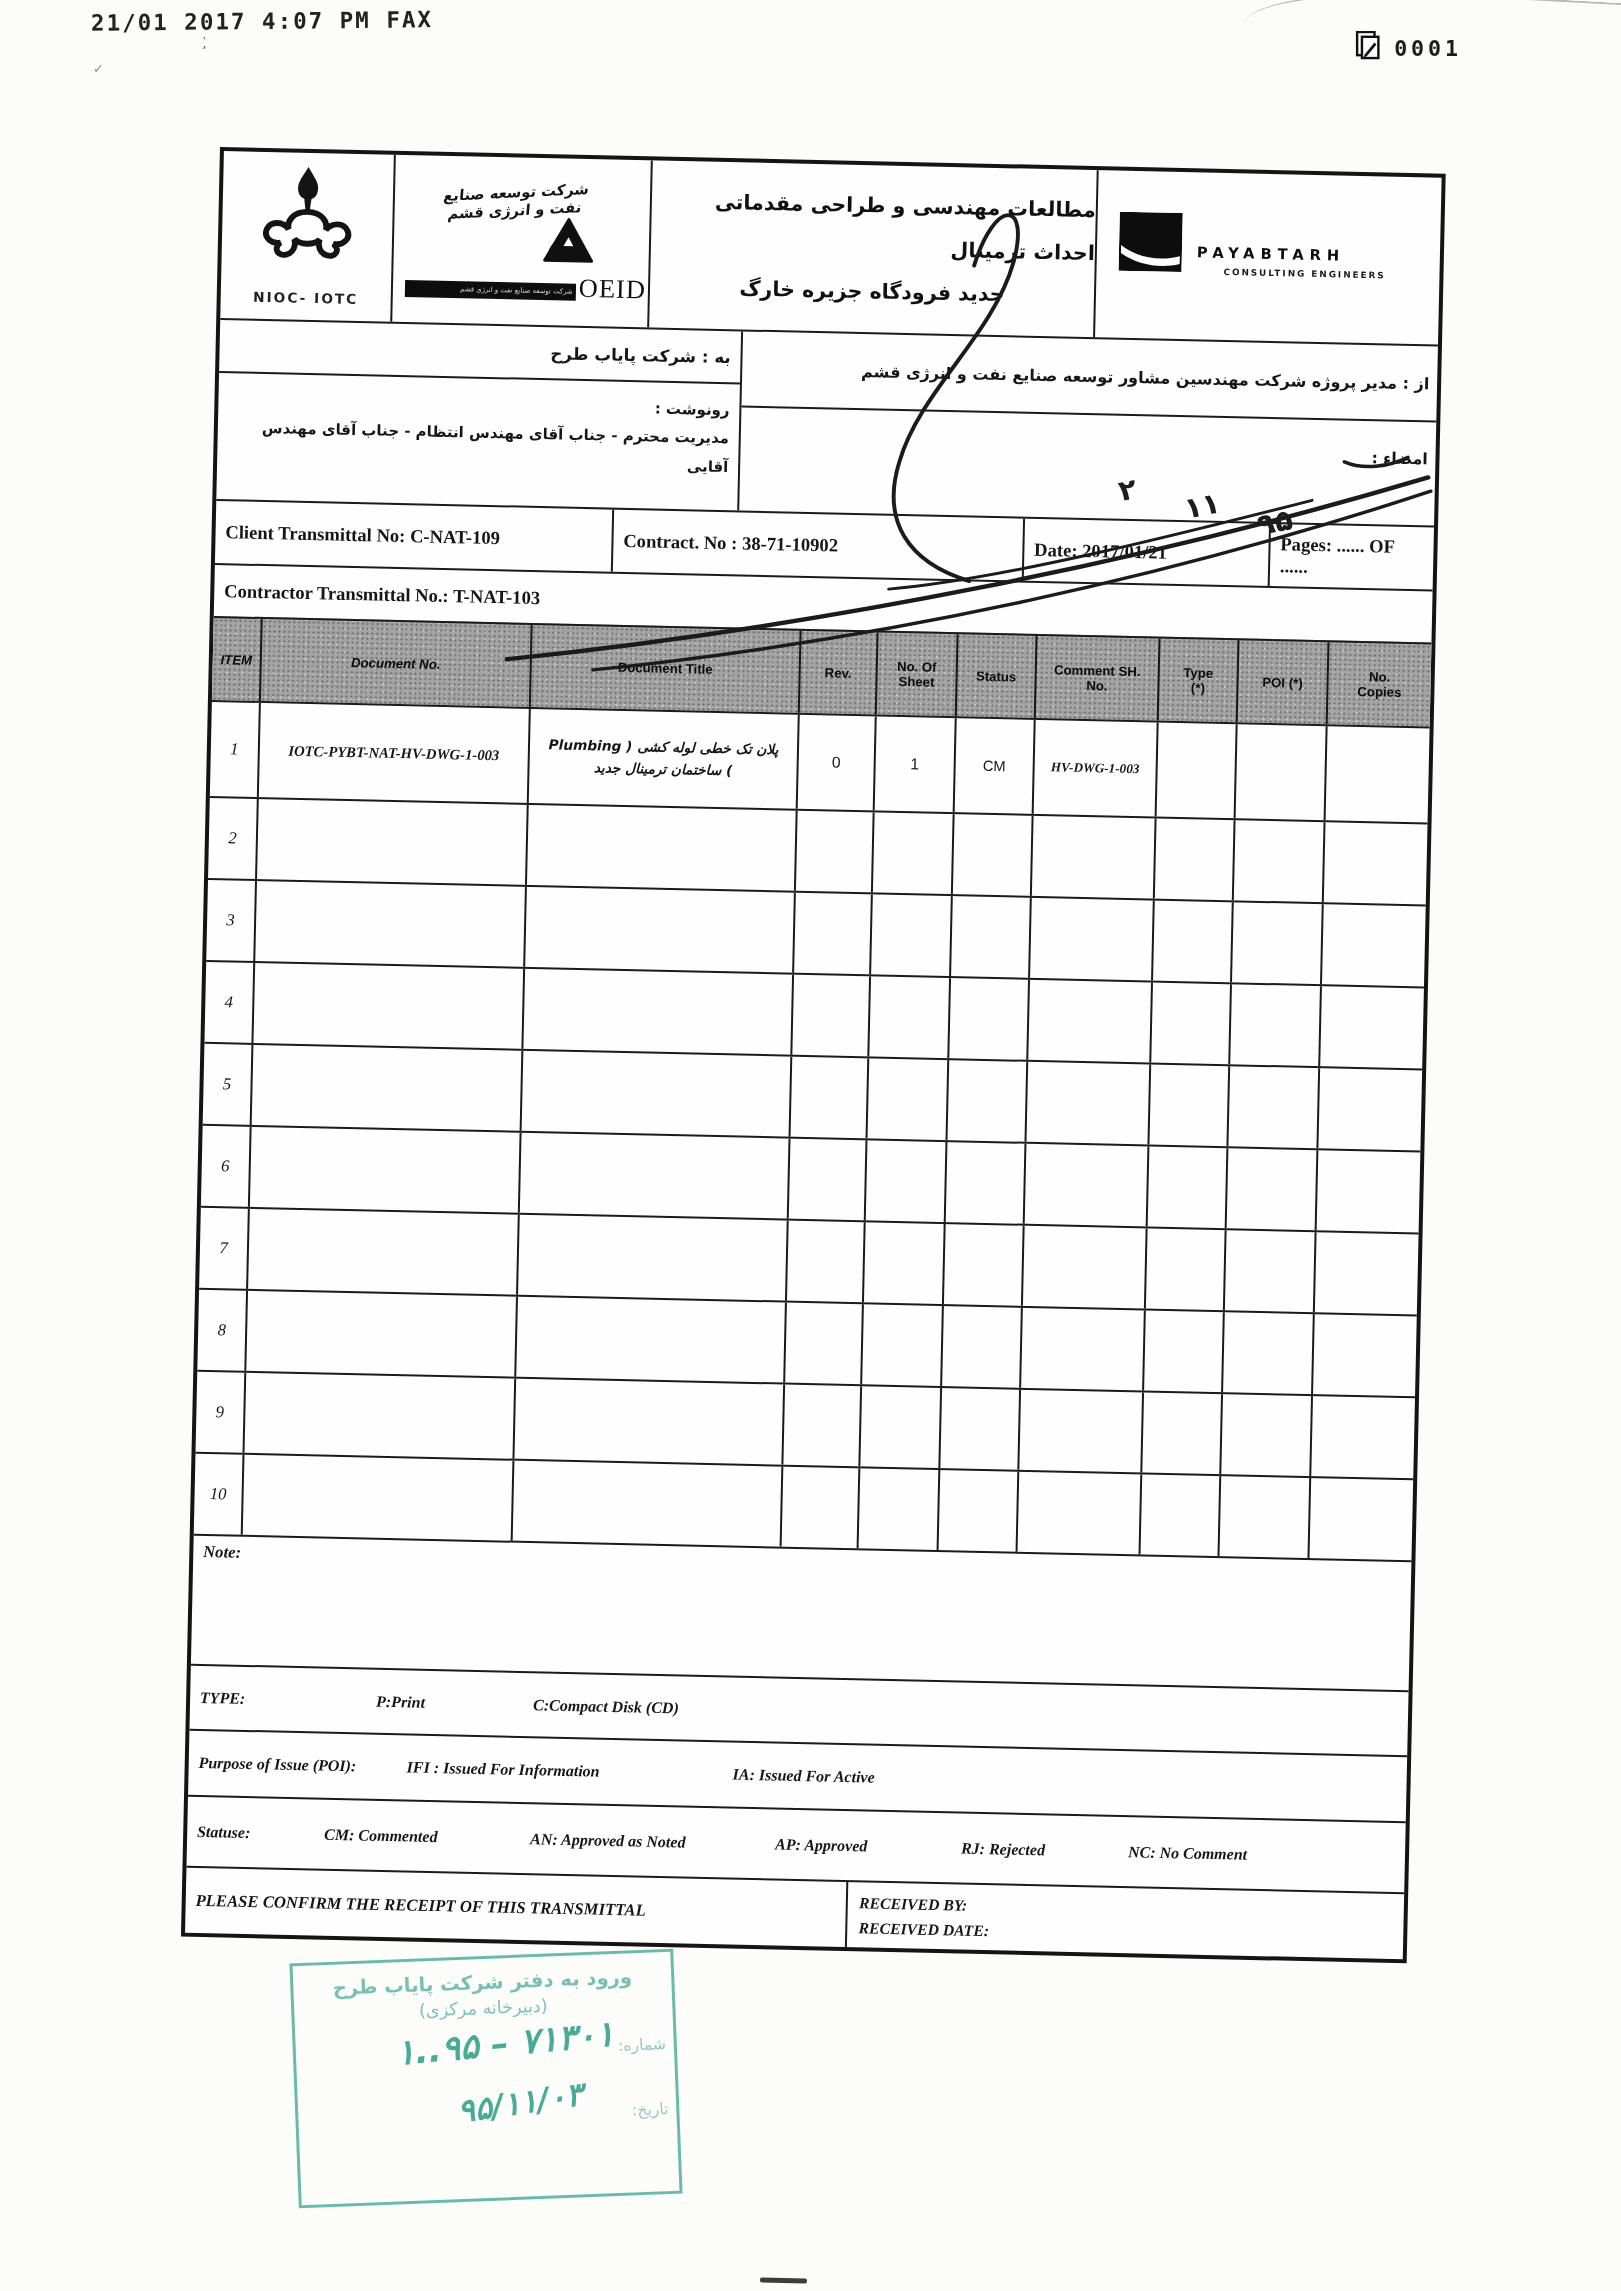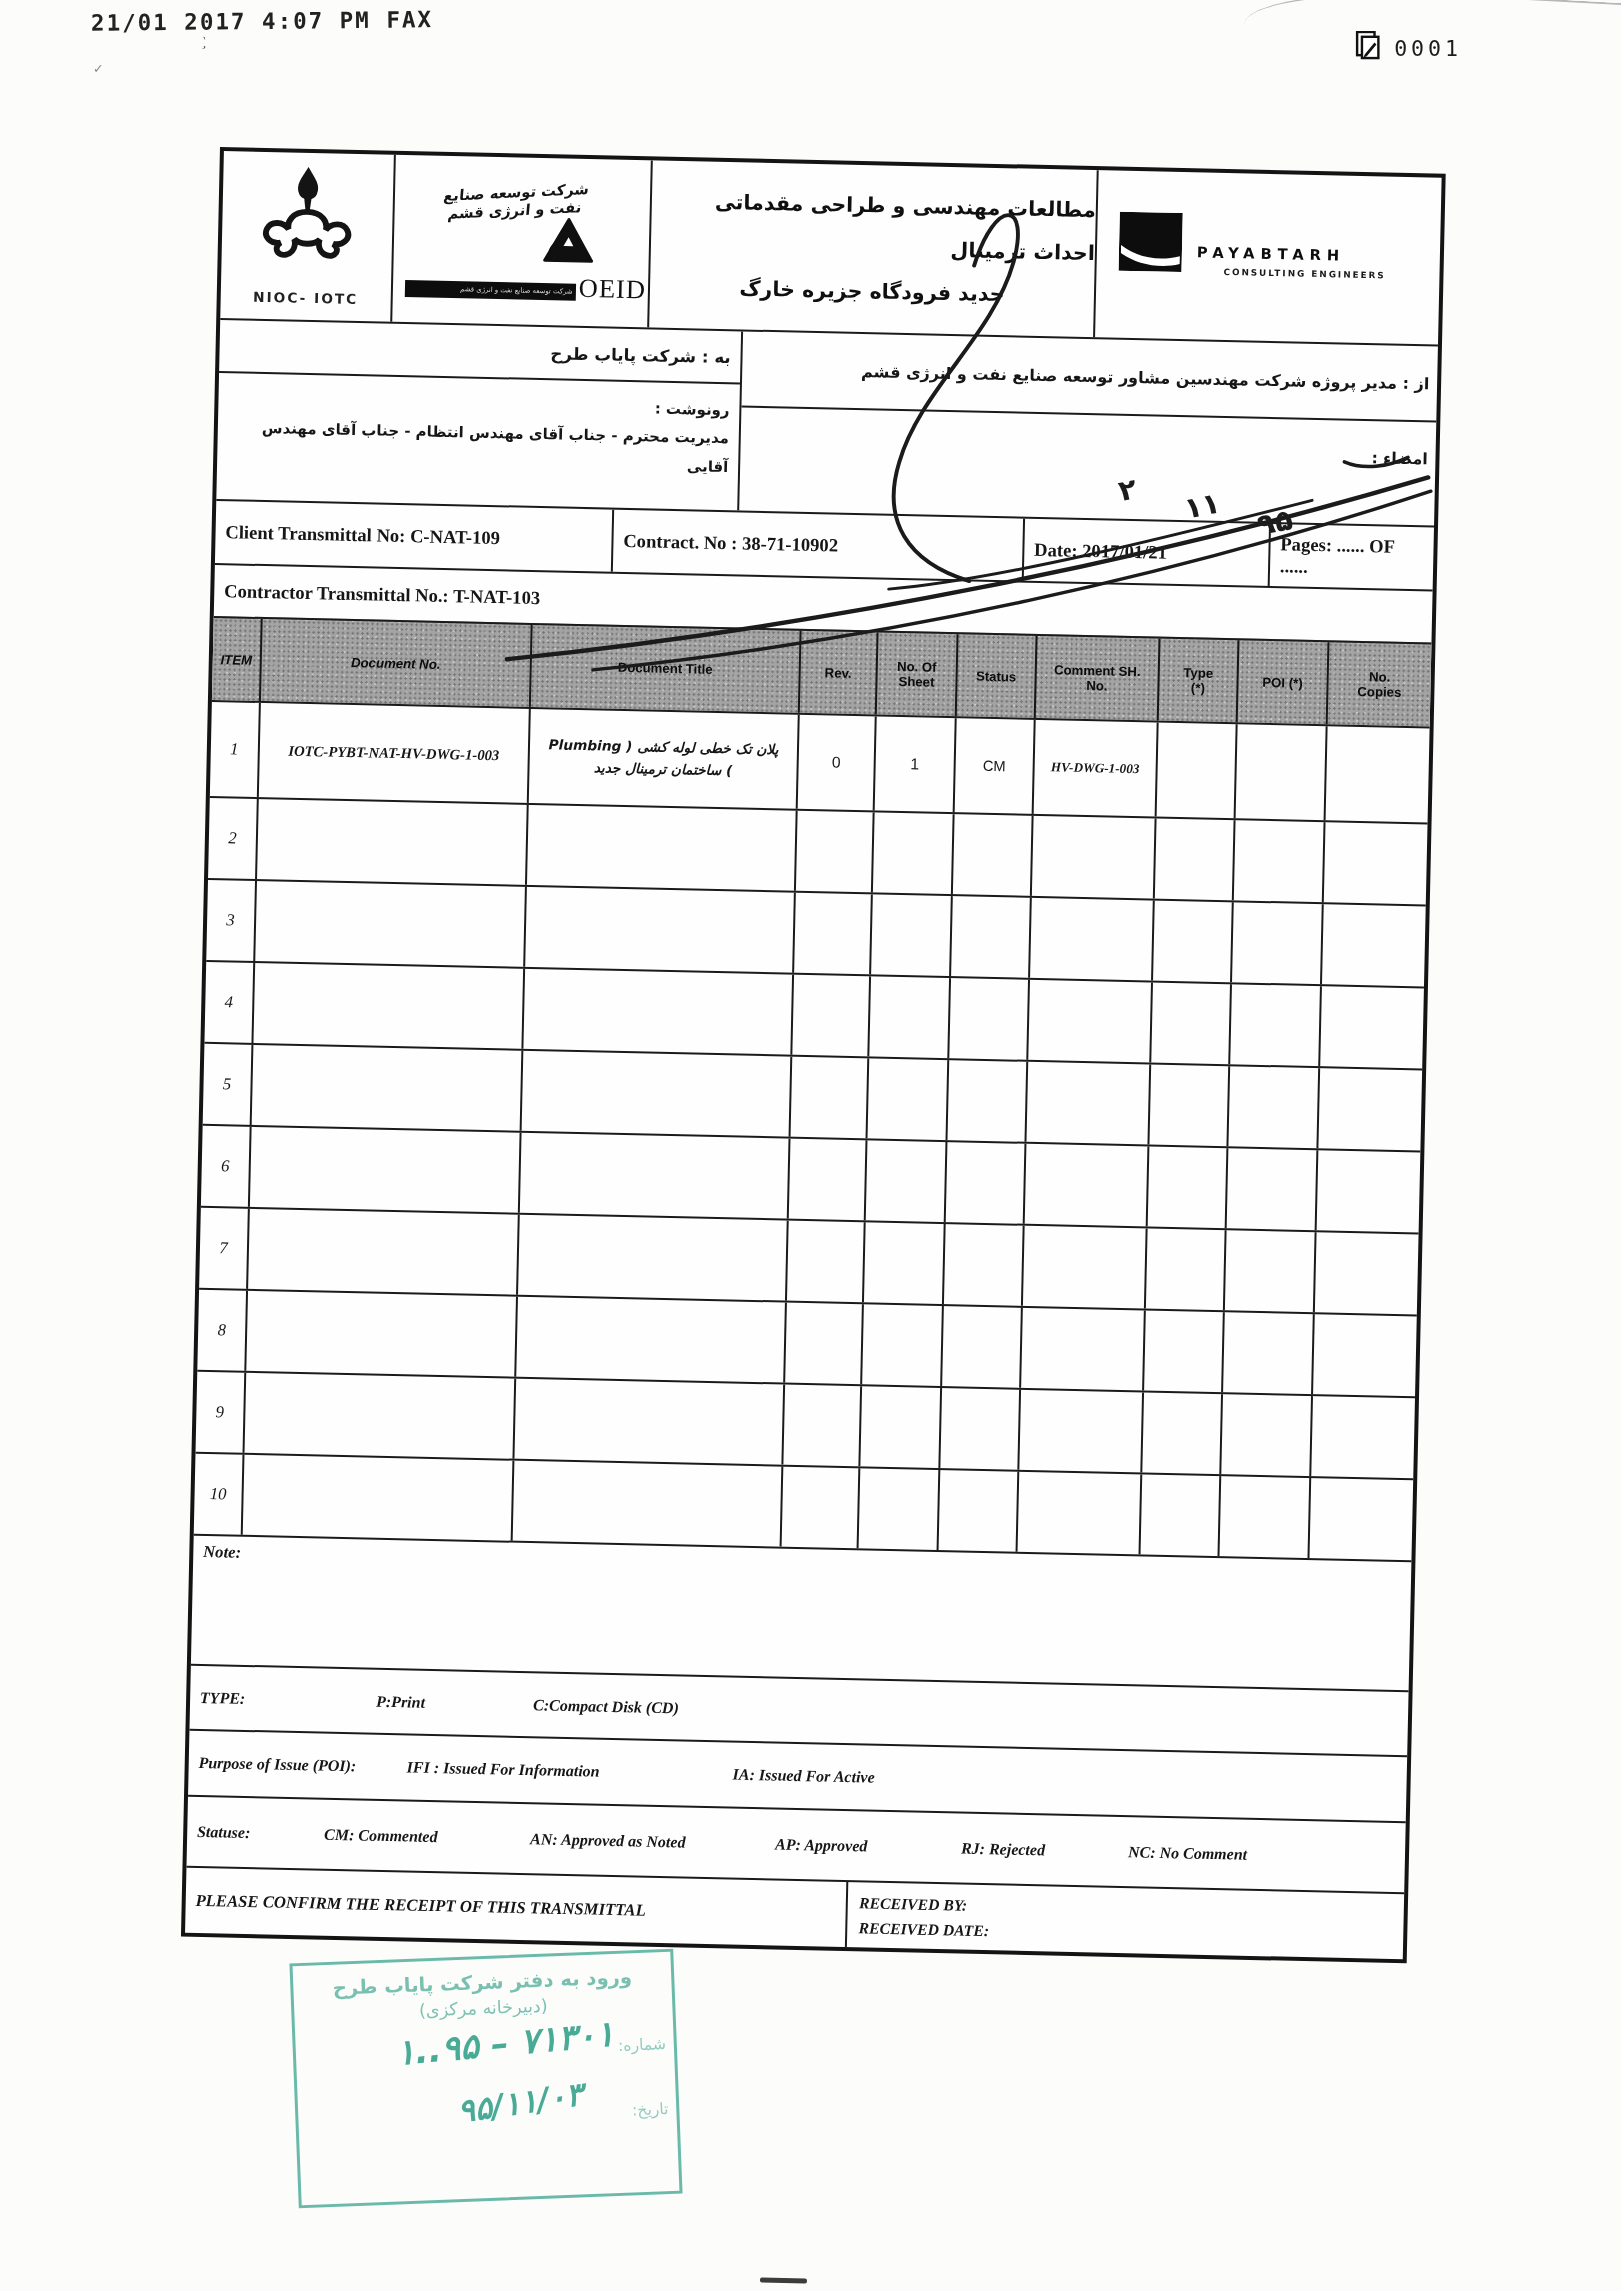--- a/index.html
+++ b/index.html
@@ -13,21 +13,21 @@
   .fax-line{
     position:absolute;left:91px;top:7.8px;
     font-family:"DejaVu Sans Mono", monospace;
     font-weight:bold;font-size:22.5px;letter-spacing:2px;color:#222;
     transform:rotate(-0.6deg);
   }
   .fax-tick{position:absolute;left:200px;top:35px;color:#555;font-size:13.7px;transform:rotate(25deg);}
   .fax-check{position:absolute;left:93px;top:61px;color:#888;font-size:12.7px;}
   .page-counter{
     position:absolute;left:1355px;top:31px;
-    font-family:"DejaVu Sans Mono", monospace;font-weight:normal;
+    font-family:"DejaVu Sans Mono", monospace;font-weight:bold;
     font-size:21.6px;letter-spacing:3.9px;color:#1c1c1c;
     display:flex;align-items:center;gap:13.7px;
   }
   .paper-edge{
     position:absolute;left:1245px;top:-5.9px;width:412px;height:39px;
     border-top:2px solid #9a9a9a;border-radius:50% 0 0 0/100% 0 0 0;
     transform:rotate(3deg);opacity:.7;
   }
   .bottom-mark{position:absolute;left:760px;top:2278px;width:47px;height:4.9px;background:#3c3c3c;transform:rotate(1.5deg);border-radius:2px;}
 

